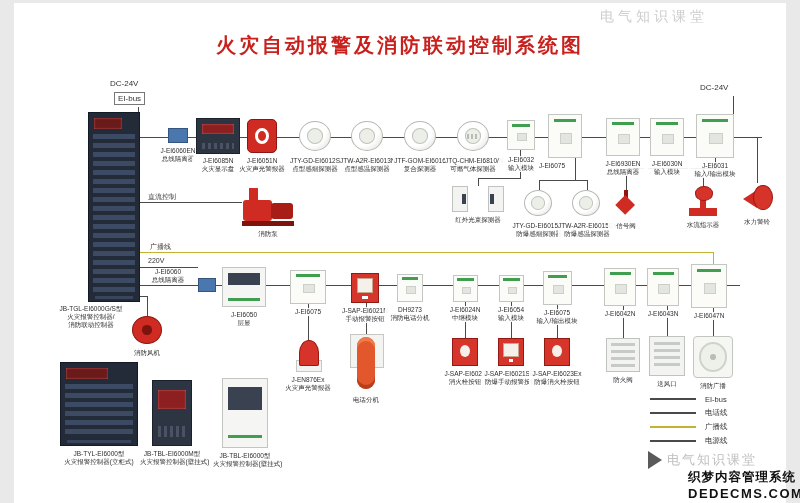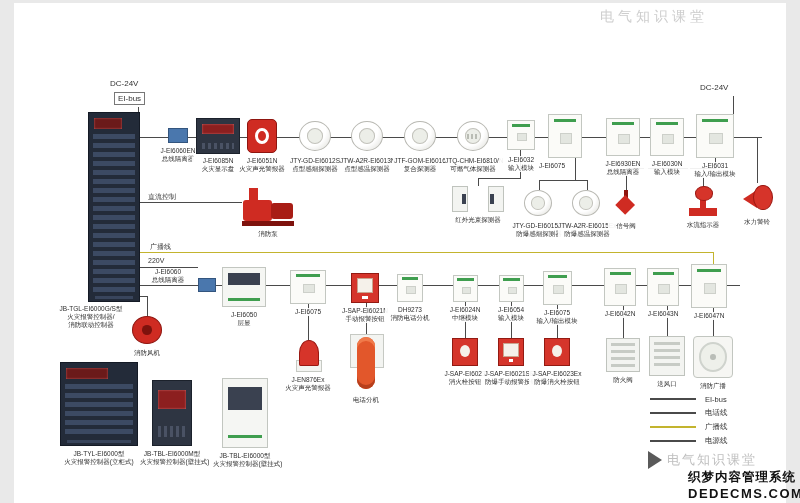--- a/index.html
+++ b/index.html
@@ -73,20 +73,21 @@
   .dev-valve .vdia{left:18%;top:32%;width:55%;height:55%;background:#cf2b22;transform:rotate(45deg);}
   .dev-beam,.dev-beam2{background:#f3f4f1;border:1px solid #bfc3bd;}
   .dev-beam .blens-r{right:8%;top:30%;width:26%;height:40%;background:#3a4150;}
   .dev-beam2 .blens-l{left:8%;top:30%;width:26%;height:40%;background:#3a4150;}
 </style>
 </head>
 <body>
 
 <div id="diagram">
   <div id="paper"></div>
+  <div class="title">火灾自动报警及消防联动控制系统图</div>
   <div class="wm-top">电气知识课堂</div>
   <div id="legend">
       <div class="lg-row">
         <span class="sw" style="background: rgb(74, 74, 74);"></span>
         <span class="tx">EI-bus</span>
       </div>
       <div class="lg-row">
         <span class="sw" style="background: rgb(74, 74, 74);"></span>
         <span class="tx">电话线</span>
       </div>

